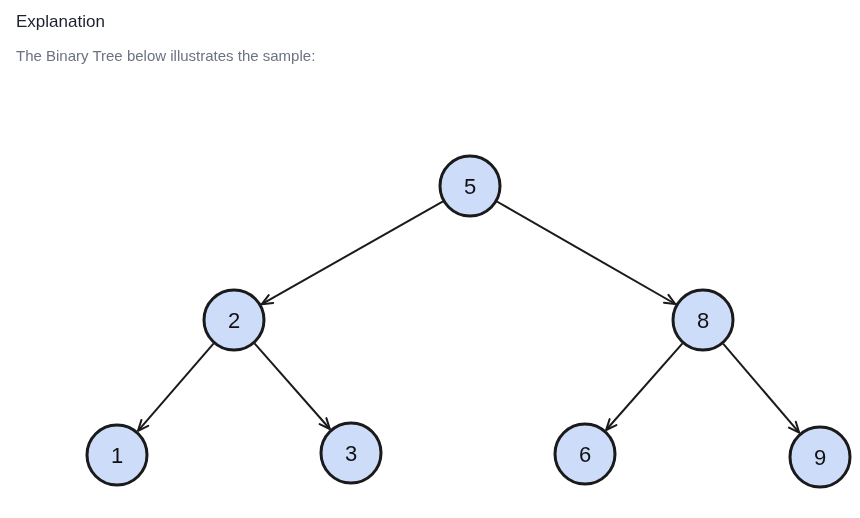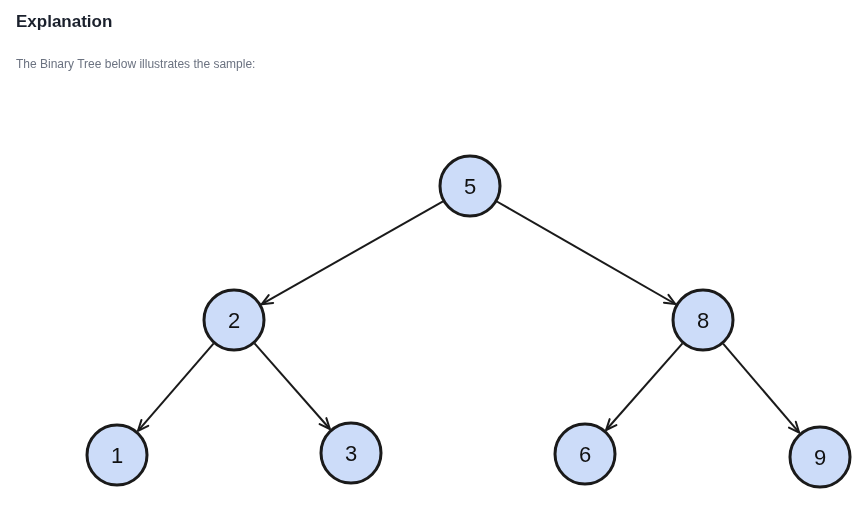--- a/index.html
+++ b/index.html
@@ -10,29 +10,29 @@
     font-family: "Liberation Sans", sans-serif;
     position: relative;
     overflow: hidden;
   }
   .heading {
     position: absolute;
     left: 16px;
     top: 12px;
     margin: 0;
     font-size: 17px;
-    font-weight: 700;
+    font-weight: 400;
     color: #1a202c;
   }
   .subtitle {
     position: absolute;
     left: 16px;
-    top: 57px;
+    top: 47px;
     margin: 0;
-    font-size: 12px;
+    font-size: 15px;
     font-weight: 400;
     color: #6b7280;
   }
   svg.tree {
     position: absolute;
     left: 0;
     top: 0;
   }
   svg.tree text {
     font-family: "Liberation Sans", sans-serif;

